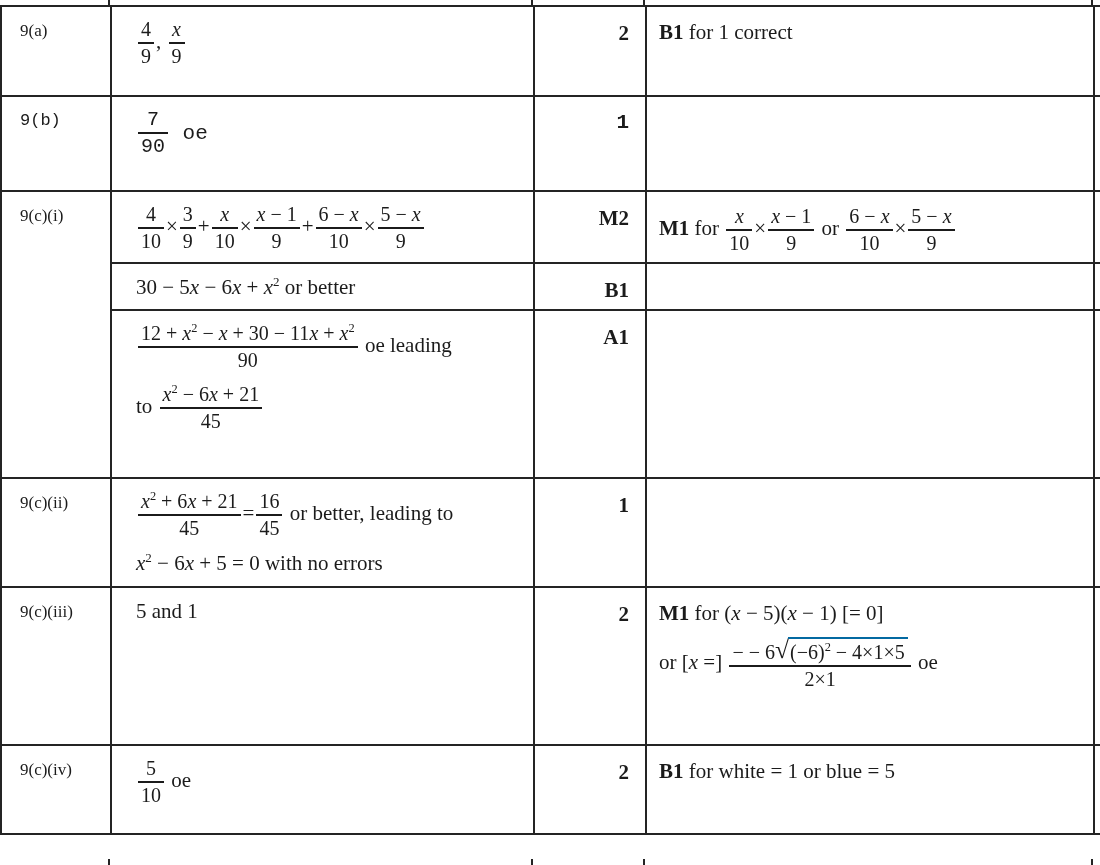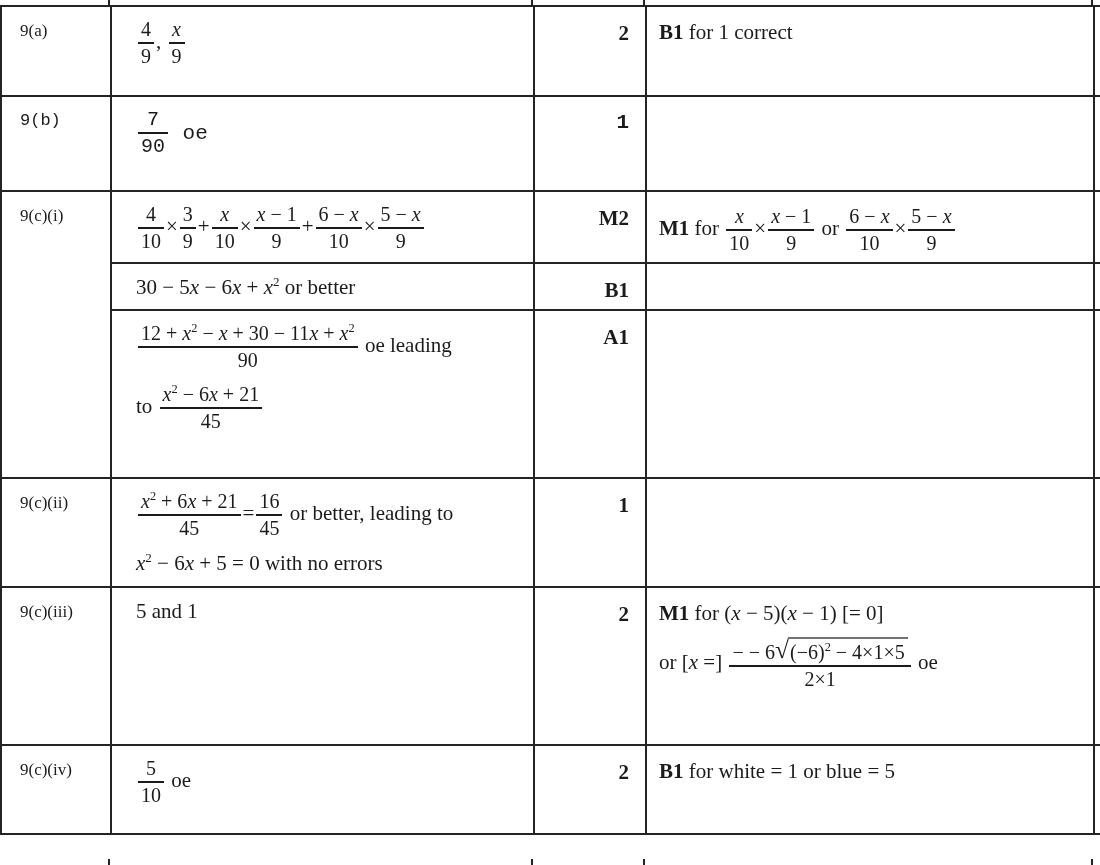--- a/index.html
+++ b/index.html
@@ -41,21 +41,21 @@
     vertical-align:middle;
     text-align:center;
     font-size:20px;
     margin:1px 2px;
     line-height:1.15;
   }
   .frac > .num{display:block;border-bottom:2px solid #1b1b1b;padding:0 3px 1px 3px;white-space:nowrap;}
   .frac > .den{display:block;padding:1px 3px 0 3px;white-space:nowrap;}
   .sqrt{display:inline-flex;align-items:flex-start;vertical-align:bottom;}
   .rad{font-size:1.28em;line-height:1.0;margin-right:-1px;}
-  .radicand{border-top:2px solid #737373;padding:2px 3px 0 2px;white-space:nowrap;}
+  .radicand{border-top:2px solid #0369a1;padding:2px 3px 0 2px;white-space:nowrap;}
   sup{font-size:0.62em;line-height:0;}
   i{font-style:italic;}
   b{font-weight:bold;}
 </style>
 </head>
 <body>
 
 <div class="sheet">
   <div class="top-sliver">
     <div class="stub" style="left:108px"></div>

